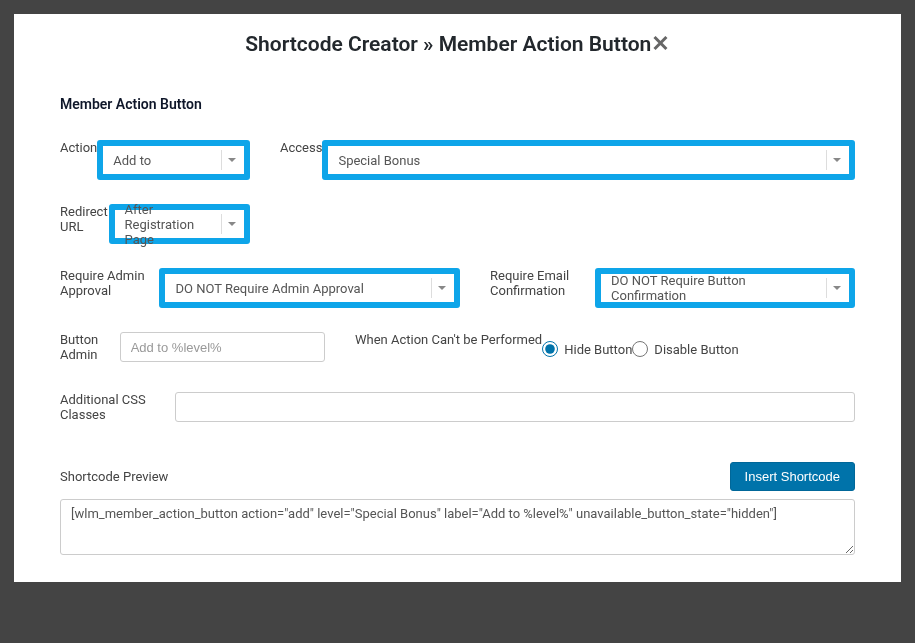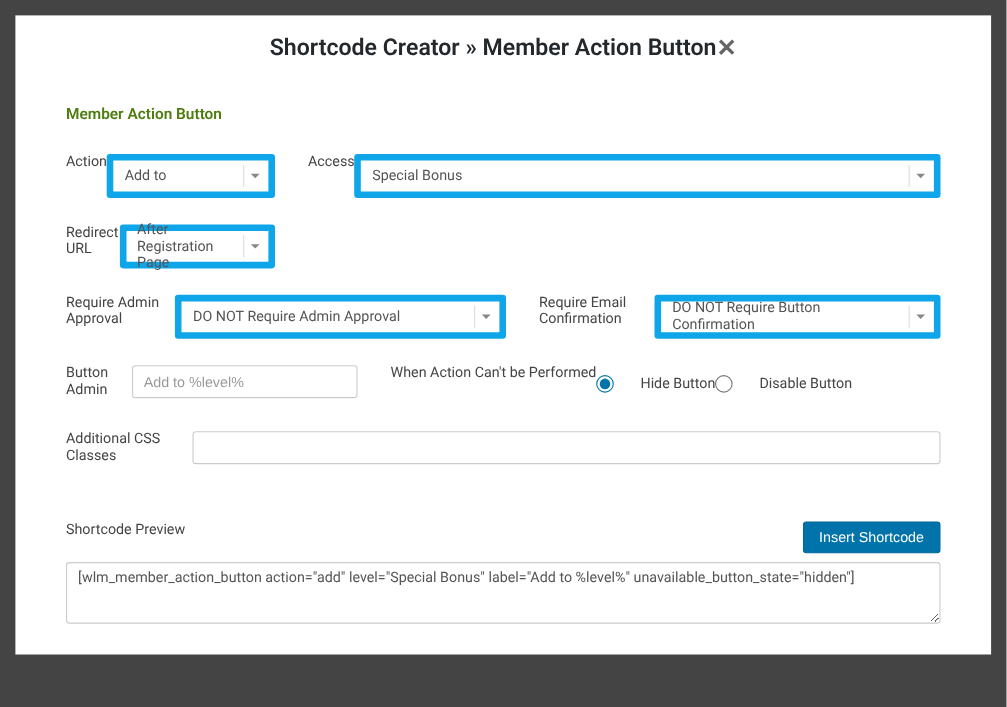--- a/index.html
+++ b/index.html
@@ -36,21 +36,21 @@
       color: #666;
       cursor: pointer;
       background: none;
       border: none;
       font-weight: bold;
       line-height: 1;
     }
     .section-title {
       font-size: 14px;
       font-weight: 600;
-      color: #4d7c0f;
+      color: #0f172a;
       margin-bottom: 28px;
       margin-left: 22px;
     }
     .form-body {
       padding: 0 22px;
     }
     .row {
       display: flex;
       gap: 30px;
       margin-bottom: 24px;
@@ -115,39 +115,39 @@
       padding: 12px 10px;
       font-size: 13px;
       color: #4d7c0f;
     }
     .text-input::placeholder {
       color: #999;
     }
     .radio-row {
       display: flex;
       align-items: center;
-      gap: 24px;
+      gap: 6px;
       margin-bottom: 4px;
       margin-top: 2px;
     }
     .radio {
       width: 16px;
       height: 16px;
       cursor: pointer;
       accent-color: #0073aa;
     }
     .radio-label {
       font-size: 13px;
       color: #444;
     }
     .preview-row {
       display: flex;
       justify-content: space-between;
-      align-items: flex-start;
-      margin-top: 46px;
+      align-items: center;
+      margin-top: 34px;
       margin-bottom: 8px;
     }
     .btn-primary {
       background: #0073aa;
       color: #fff;
       border: 1px solid #006799;
       border-radius: 3px;
       padding: 6px 14px;
       font-size: 13px;
       cursor: pointer;

